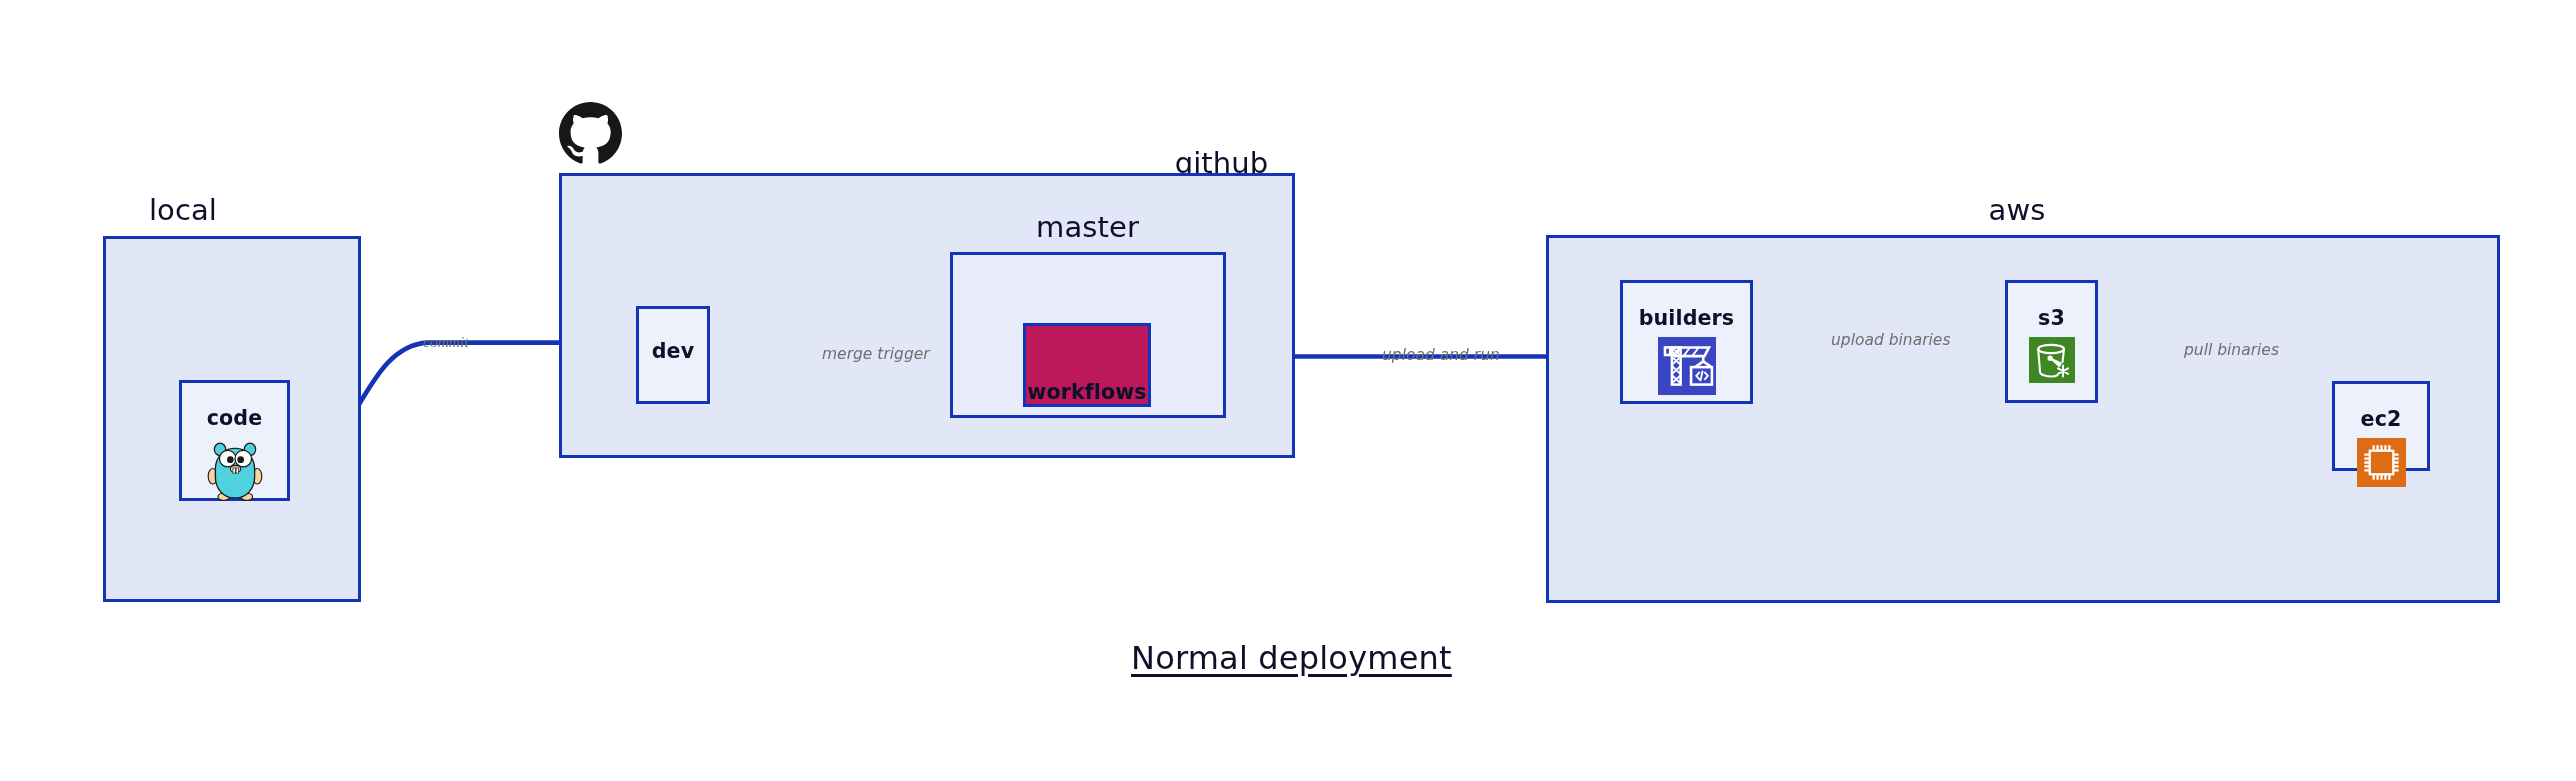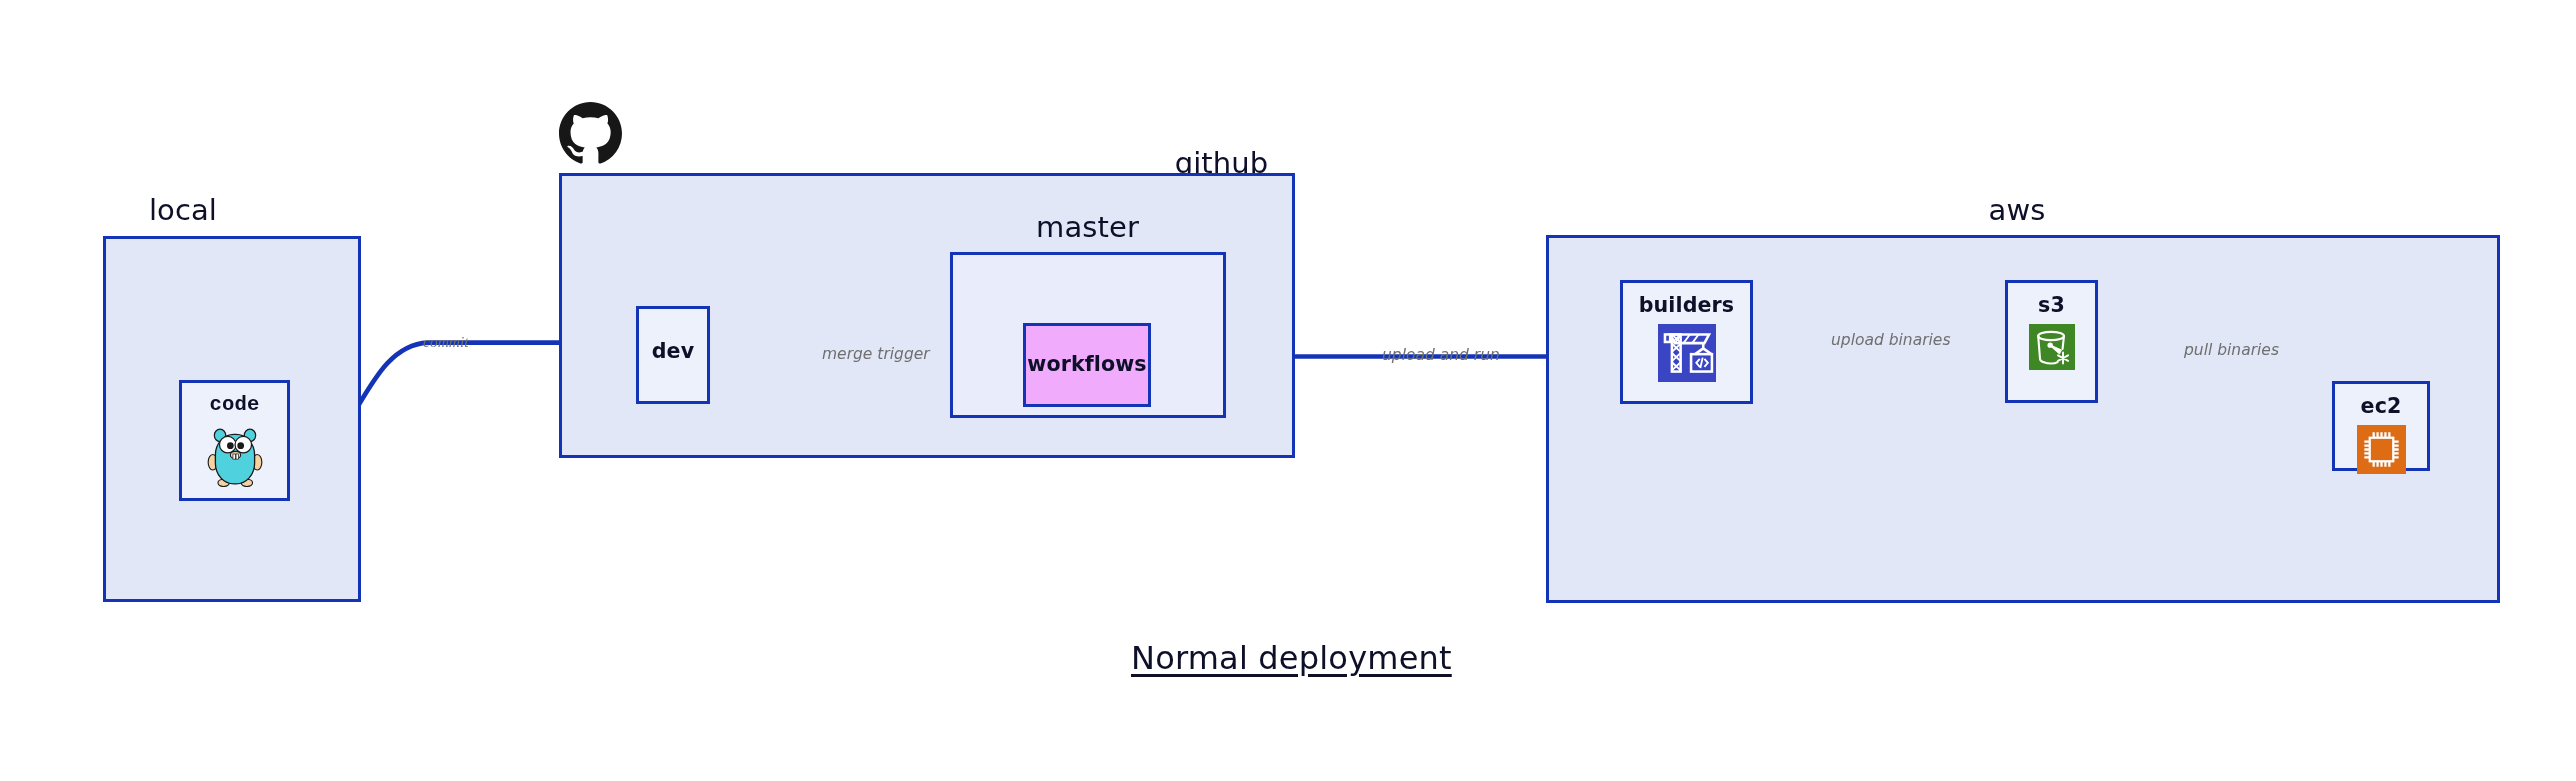--- a/index.html
+++ b/index.html
@@ -44,21 +44,21 @@
     display: flex;
     flex-direction: column;
     align-items: center;
   }
   .node-label {
     color: #0d1028;
     font-size: 20.6px;
     font-weight: 700;
     white-space: nowrap;
     letter-spacing: 0.1px;
-    margin-top: 10px;
+    margin-top: 23px;
   }
   .node-icon {
     margin-top: 7.2px;
     display: block;
   }
   
   .edge-label {
     position: absolute;
     color: #6f6f6f;
     font-size: 15.5px;
@@ -109,21 +109,21 @@
 
     <path d="M 3400,663 L 3885,663" fill="none" stroke="#1434b8" stroke-width="9" marker-end="url(#arrow)"></path>
 
     <path d="M 4072,663 C 4160,663 4200,690 4250,703" fill="none" stroke="#1434b8" stroke-width="9"></path>
     <path d="M 4330,728 C 4420,760 4490,810 4540,855" fill="none" stroke="#1434b8" stroke-width="9" marker-end="url(#arrow)"></path>
   </svg>
 
   <div class="cluster-label" style="left:103px; top:193px; width:160px;">local</div>
   <div class="cluster" style="left:103px; top:236px; width:258px; height:366px;"></div>
 
-  <div class="node" style="left:179px; top:380px; width:111px; height:121px;font-family:Liberation Mono, monospace;">
+  <div class="node" style="left:179px; top:380px; width:111px; height:121px;">
     <div class="node-label">code</div>
     <span class="node-icon">
       <svg width="58" height="64" viewBox="0 0 112 124" xmlns="http://www.w3.org/2000/svg">
 
         <ellipse cx="13" cy="76" rx="9" ry="15" fill="#f6d2a2" stroke="#1b1b1b" stroke-width="2.2"></ellipse>
         <ellipse cx="99" cy="76" rx="9" ry="15" fill="#f6d2a2" stroke="#1b1b1b" stroke-width="2.2"></ellipse>
 
         <ellipse cx="34" cy="116" rx="11" ry="7" fill="#f6d2a2" stroke="#1b1b1b" stroke-width="2.2"></ellipse>
         <ellipse cx="79" cy="116" rx="11" ry="7" fill="#f6d2a2" stroke="#1b1b1b" stroke-width="2.2"></ellipse>
 
@@ -159,21 +159,21 @@
   <div class="cluster-label" style="left:1139px; top:146px; width:165px;">github</div>
   <div class="cluster" style="left:559px; top:173px; width:736px; height:285px;"></div>
 
   <div class="cluster-label" style="left:951px; top:210px; width:273px;">master</div>
   <div class="cluster" style="left:950px; top:252px; width:276px; height:166px; background:#e9edfb;"></div>
 
   <div class="node" style="left:636px; top:306px; width:74px; height:98px;">
     <div class="node-label" style="margin-top:30px;">dev</div>
   </div>
 
-  <div class="node" style="left:1023px; top:323px; width:128px; height:84px; background:#f0abfc;">
+  <div class="node" style="left:1023px; top:323px; width:128px; height:84px; background:#be185d;justify-content:flex-end;">
     <div class="node-label" style="margin-top:26px;">workflows</div>
   </div>
 
   <div class="cluster-label" style="left:1932px; top:193px; width:170px;text-align:center;">aws</div>
   <div class="cluster" style="left:1546px; top:235px; width:954px; height:368px;"></div>
 
   <div class="node" style="left:1620px; top:280px; width:133px; height:124px;">
     <div class="node-label">builders</div>
     <span class="node-icon">
       <svg class="icon-sq" width="58" height="58" viewBox="0 0 100 100" xmlns="http://www.w3.org/2000/svg">

